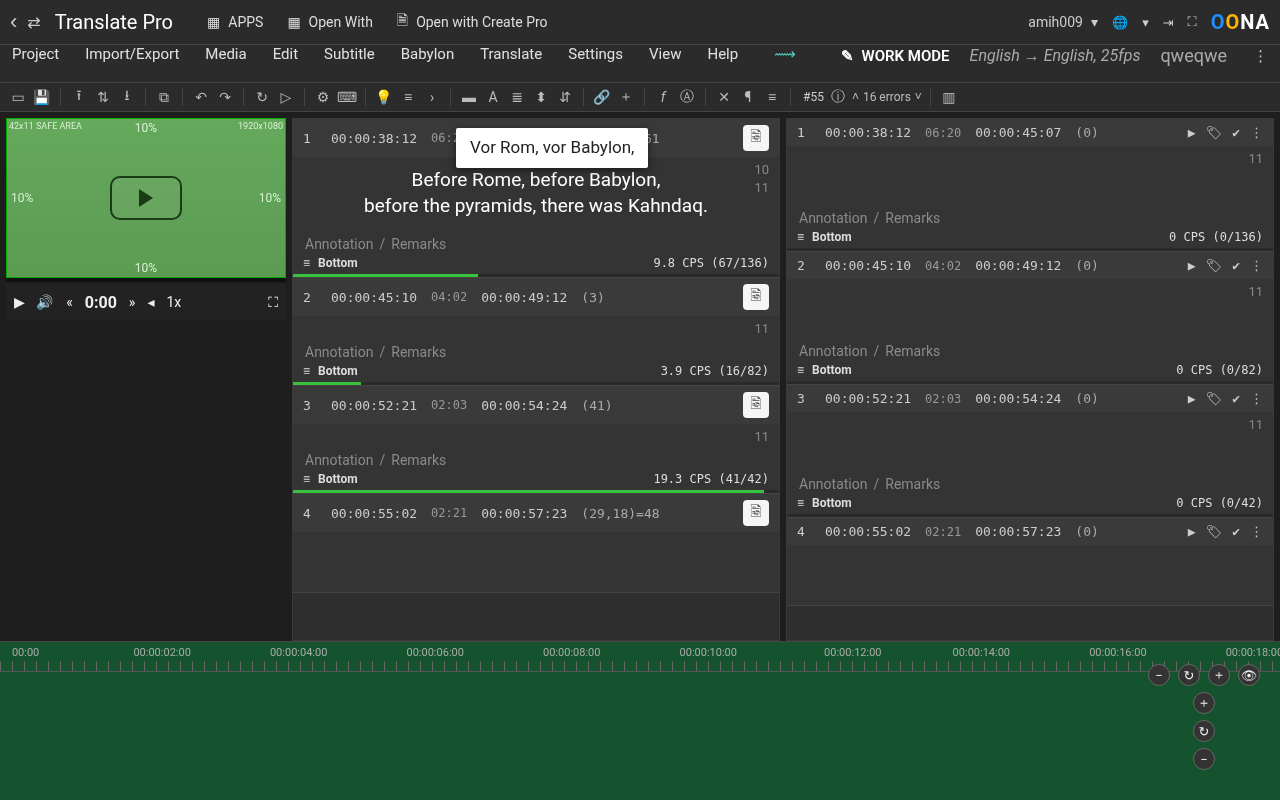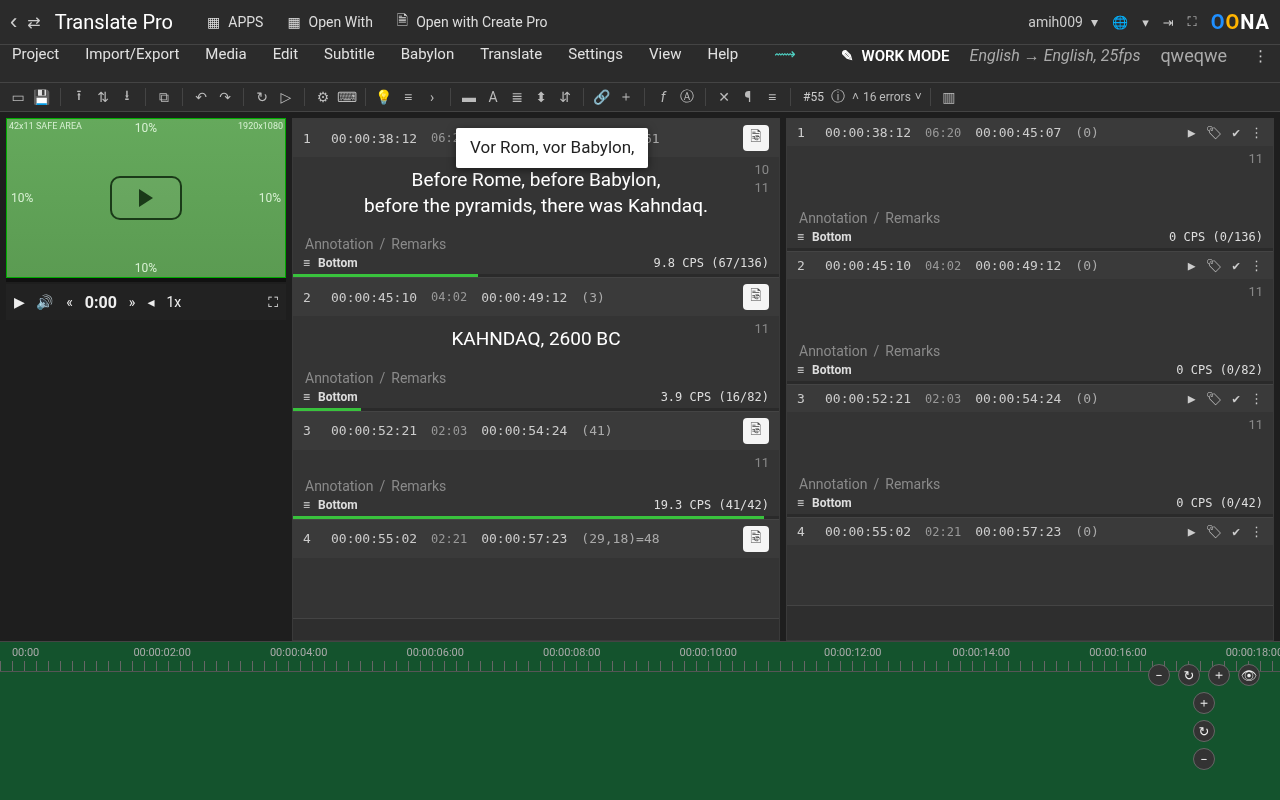--- a/index.html
+++ b/index.html
@@ -341,21 +341,20 @@
             <span>00:00:49:12</span>
             <span class="cc">(3)</span>
             <div class="actions">
               <span class="tbtn">🗟</span>
             </div>
           </div>
           <div class="sub-text">
             <div class="cnt">
               <div>11</div>
             </div>
-            <div>KAHNDAQ, 2600 BC</div>
           </div>
           <div class="anno-row"><span>Annotation</span><span class="sep">/</span><span>Remarks</span></div>
           <div class="foot-row">
             <span>≡</span>
             <span class="pos">Bottom</span>
             <span class="spacer"></span>
             <span class="cps">3.9 CPS (16/82)</span>
           </div>
           <div class="bar">
             <div class="fill" style="width:14%"></div>

